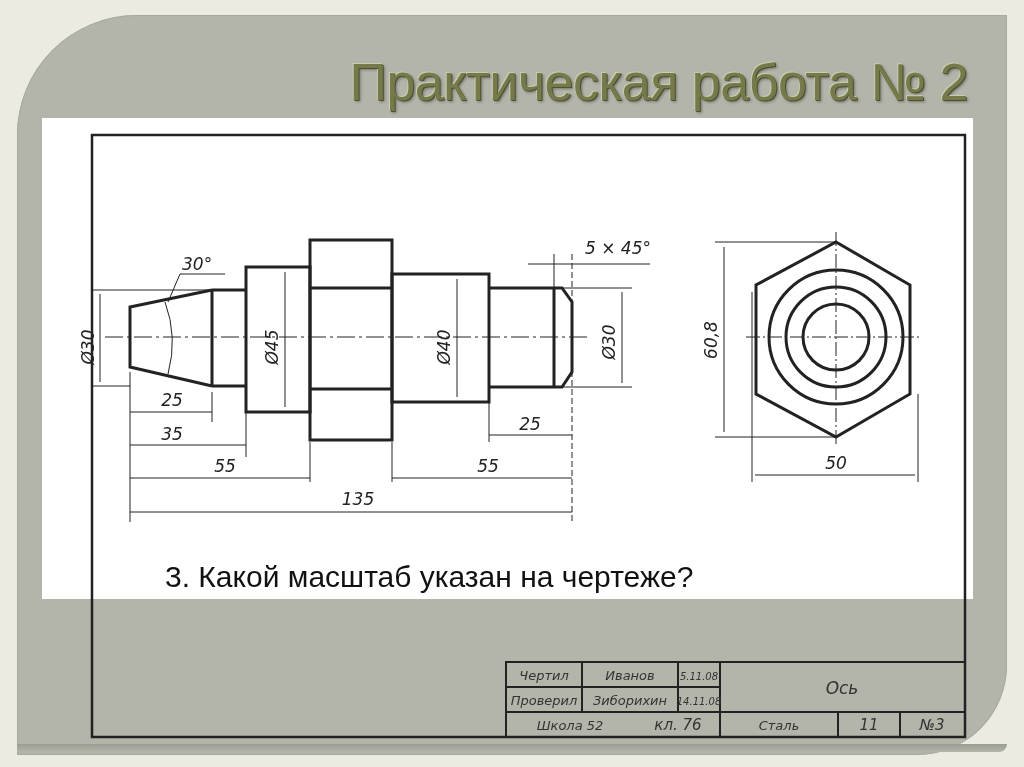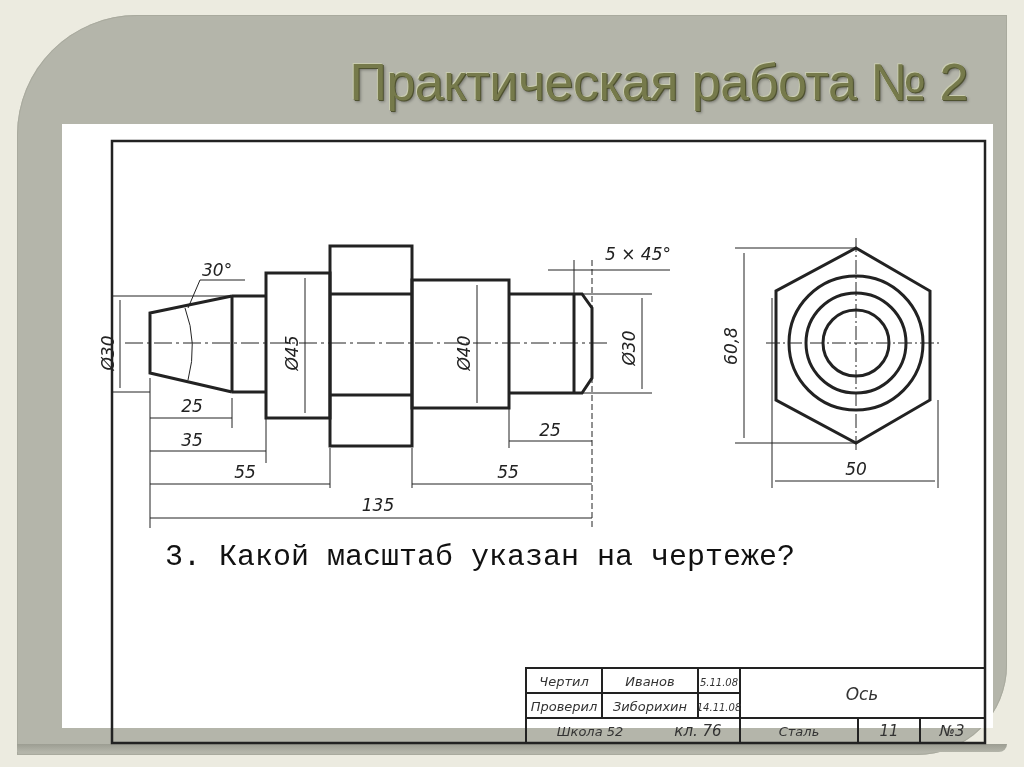--- a/index.html
+++ b/index.html
@@ -1,23 +1,23 @@
 <!DOCTYPE html>
 <html><head>
 <meta charset="utf-8">
 <style>
   html,body{margin:0;padding:0;}
   body{width:1024px;height:767px;background:#ecebe0;position:relative;overflow:hidden;font-family:"Liberation Sans",sans-serif;}
   .slide-bg{position:absolute;left:17px;top:15px;width:990px;height:740px;background:#b4b5aa;border-radius:120px 0 90px 0;box-shadow:inset 0 0 0 1px #a9aa9e;}
   .slide-bottom-shade{position:absolute;left:17px;top:744px;width:990px;height:8px;background:linear-gradient(#9c9d92,#b4b5aa);border-radius:0 0 90px 0;}
   .title{position:absolute;right:56px;top:52px;font-size:52px;color:#767a4b;letter-spacing:-0.5px;
     text-shadow:1px 1px 0 #4e5130,-1px -1px 0 #c9ccb0,2px 2px 3px rgba(0,0,0,0.35);font-family:"Liberation Sans",sans-serif;}
-  .sheet{position:absolute;left:42px;top:124px;width:931px;height:604px;background:#fff;margin-left:20px;}
+  .sheet{position:absolute;left:42px;top:118px;width:931px;height:481px;background:#fff;}
   .drawing{position:absolute;left:0;top:0;}
-  .question{position:absolute;left:165px;top:540px;font-size:30px;color:#111;white-space:nowrap;font-family:Liberation Mono, monospace;}
+  .question{position:absolute;left:165px;top:560px;font-size:30px;color:#111;white-space:nowrap;font-family:Liberation Sans, sans-serif;}
   .tb-text{font-family:"DejaVu Sans",sans-serif;font-style:italic;font-size:13px;fill:#333;}
   .dim{font-family:"DejaVu Sans",sans-serif;font-style:italic;font-size:17px;fill:#222;}
 </style>
 </head>
 <body>
 
 <div class="slide-bg"></div>
 <div class="slide-bottom-shade"></div>
 
 <div class="title">Практическая работа № 2</div>

